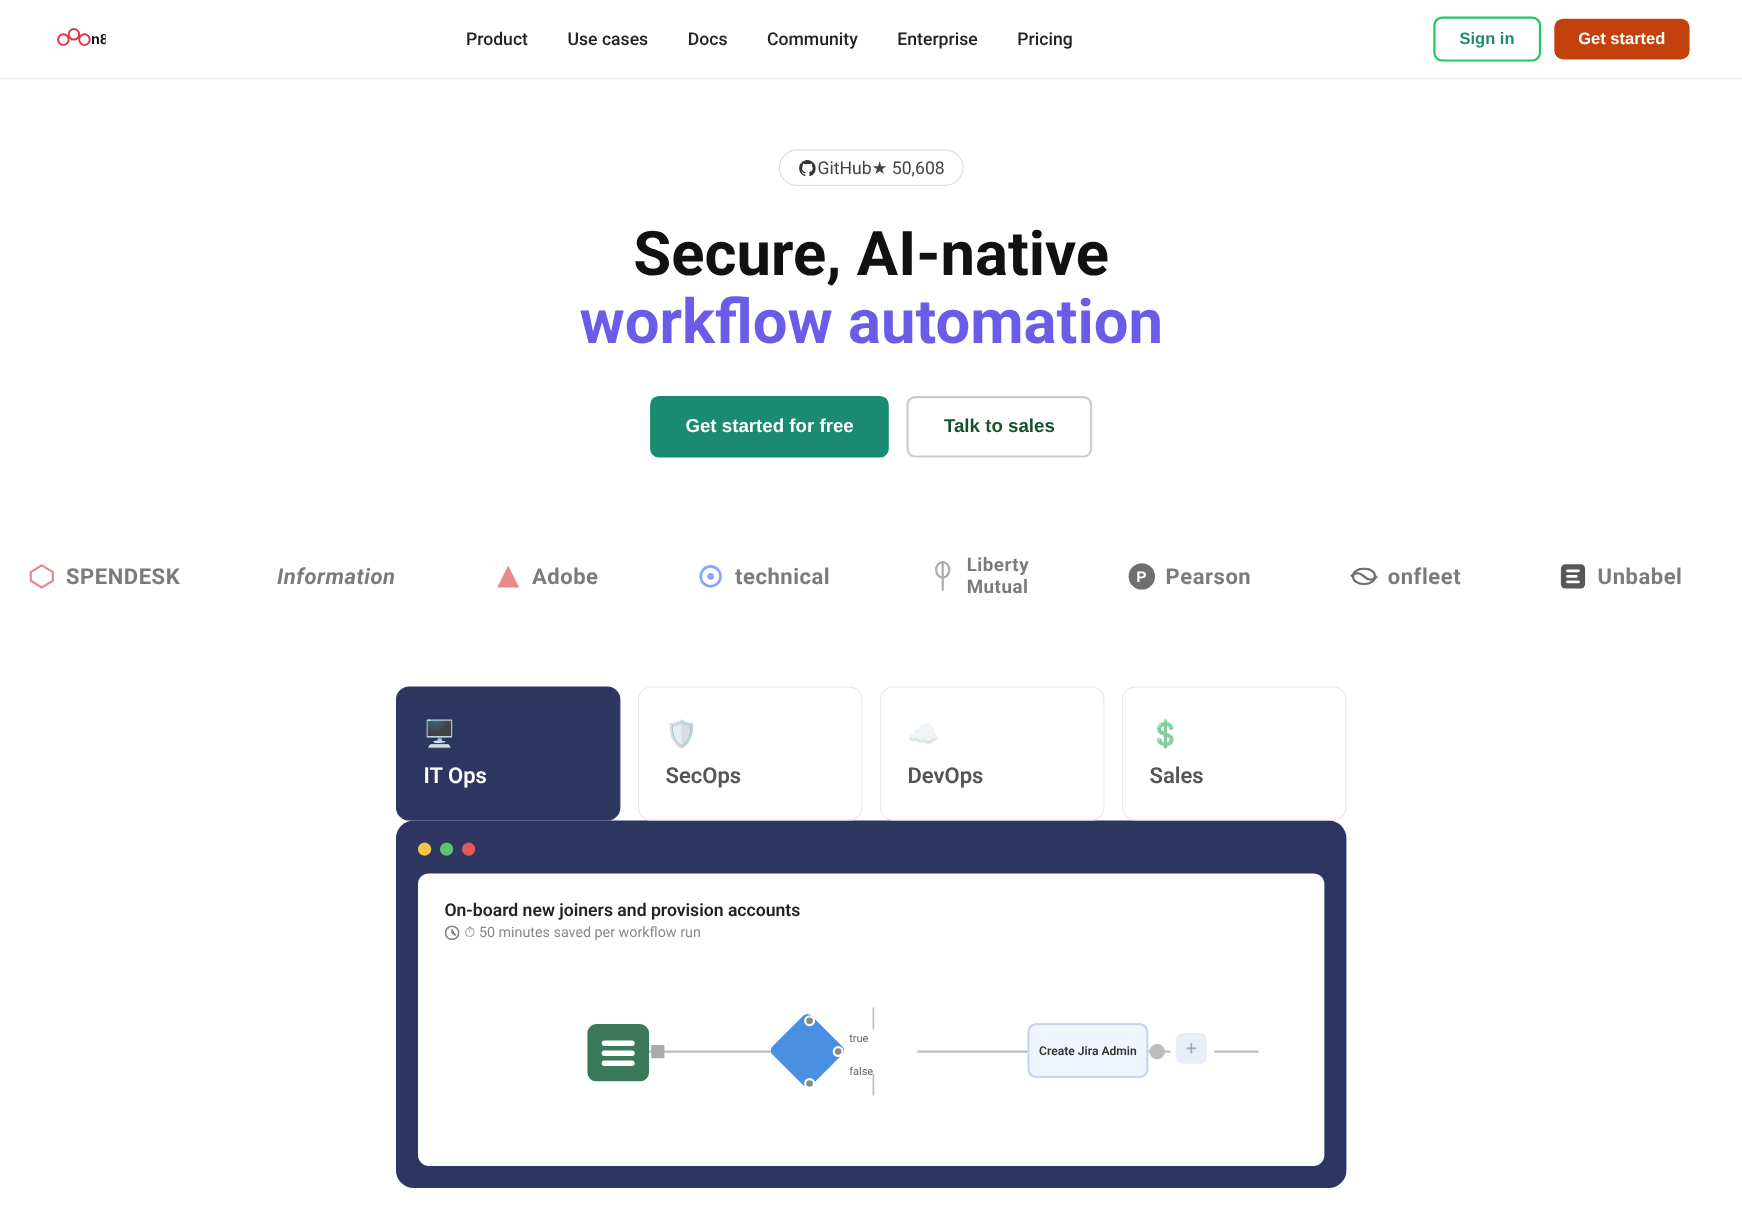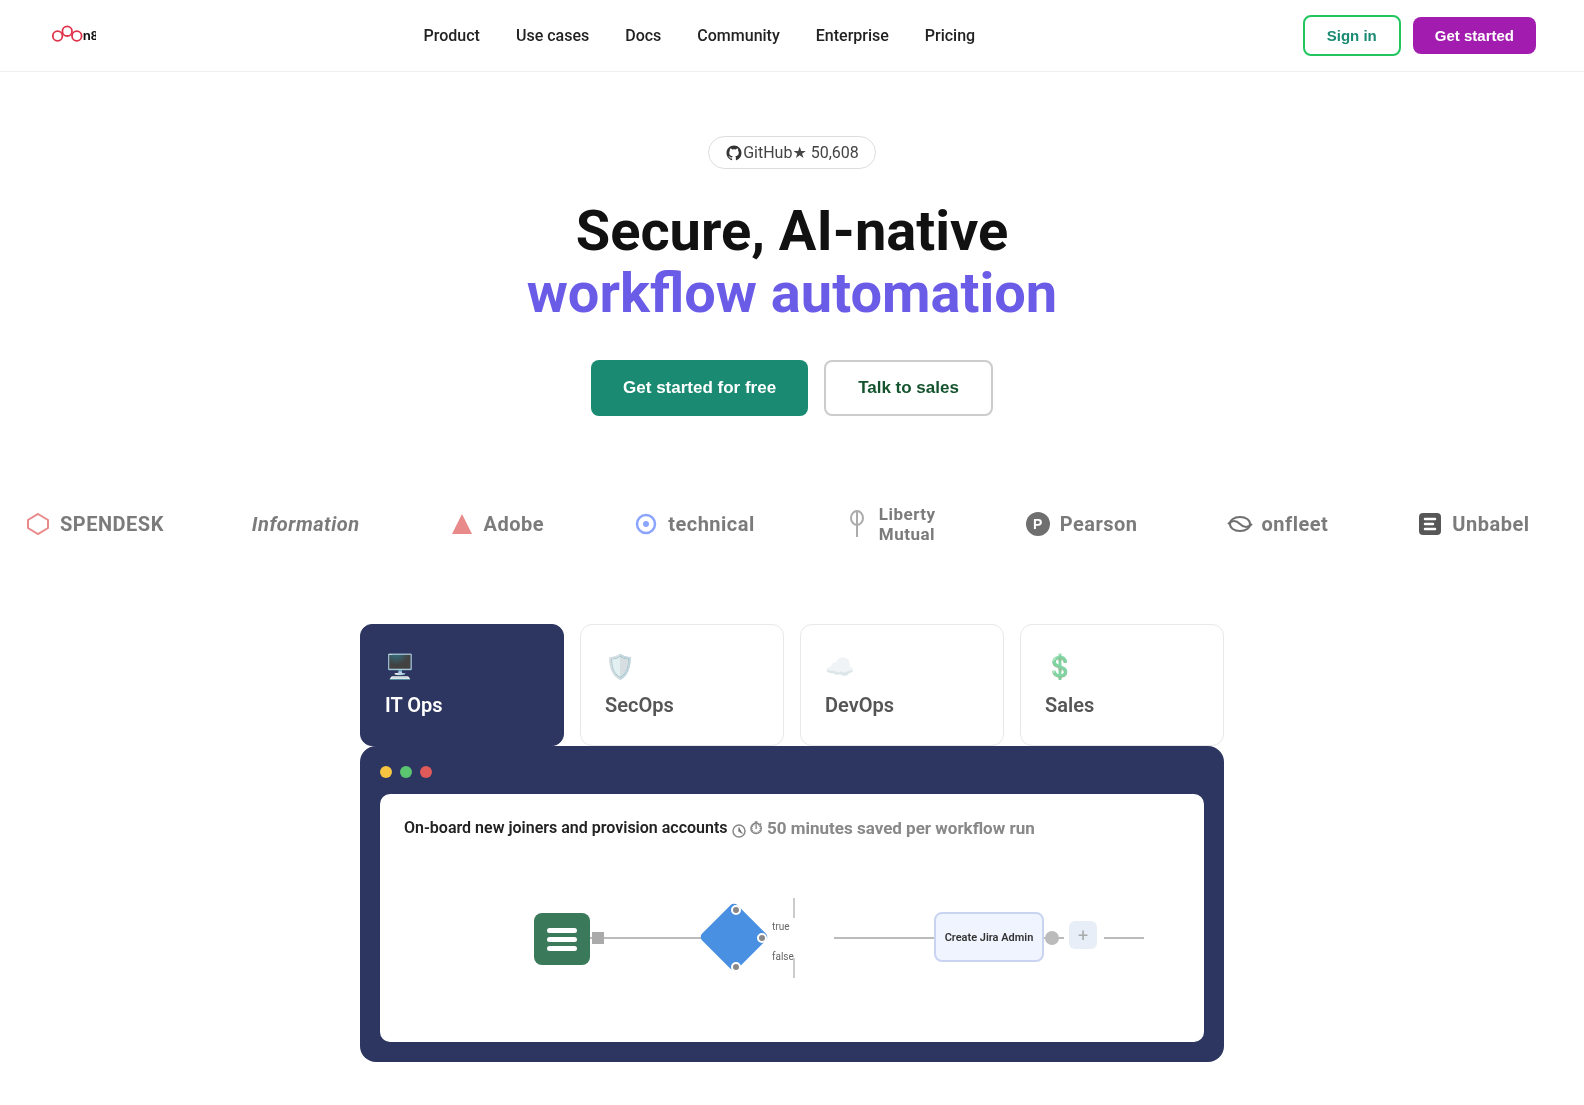--- a/index.html
+++ b/index.html
@@ -52,21 +52,21 @@
       background: #fff;
       color: #1a8a72;
       font-size: 15px;
       font-weight: 600;
       cursor: pointer;
     }
     .btn-getstarted {
       padding: 10px 22px;
       border: none;
       border-radius: 8px;
-      background: #a21caf;
+      background: #c2410c;
       color: #fff;
       font-size: 15px;
       font-weight: 600;
       cursor: pointer;
     }
 
     
     .hero {
       text-align: center;
       padding: 64px 48px 48px;
@@ -232,36 +232,35 @@
     .dot-green { background: #5ac470; }
     .dot-red { background: #e05a5a; }
     .workflow-content {
       background: #fff;
       border-radius: 10px;
       padding: 24px;
       min-height: 200px;
     }
     .workflow-title-bar {
       display: flex;
-      flex-direction: row;
+      flex-direction: column;
       gap: 4px;
       margin-bottom: 20px;
     }
     .workflow-title {
       font-size: 16px;
       font-weight: 600;
       color: #222;
     }
     .workflow-subtitle {
-      font-size: 17px;
+      font-size: 13px;
       color: #888;
       display: flex;
-      align-items: flex-end;
+      align-items: flex-start;
       gap: 4px;
-      font-weight: bold;
     }
     .workflow-canvas {
       position: relative;
       height: 140px;
       display: flex;
       align-items: center;
       justify-content: center;
     }
   </style>
 </head>

